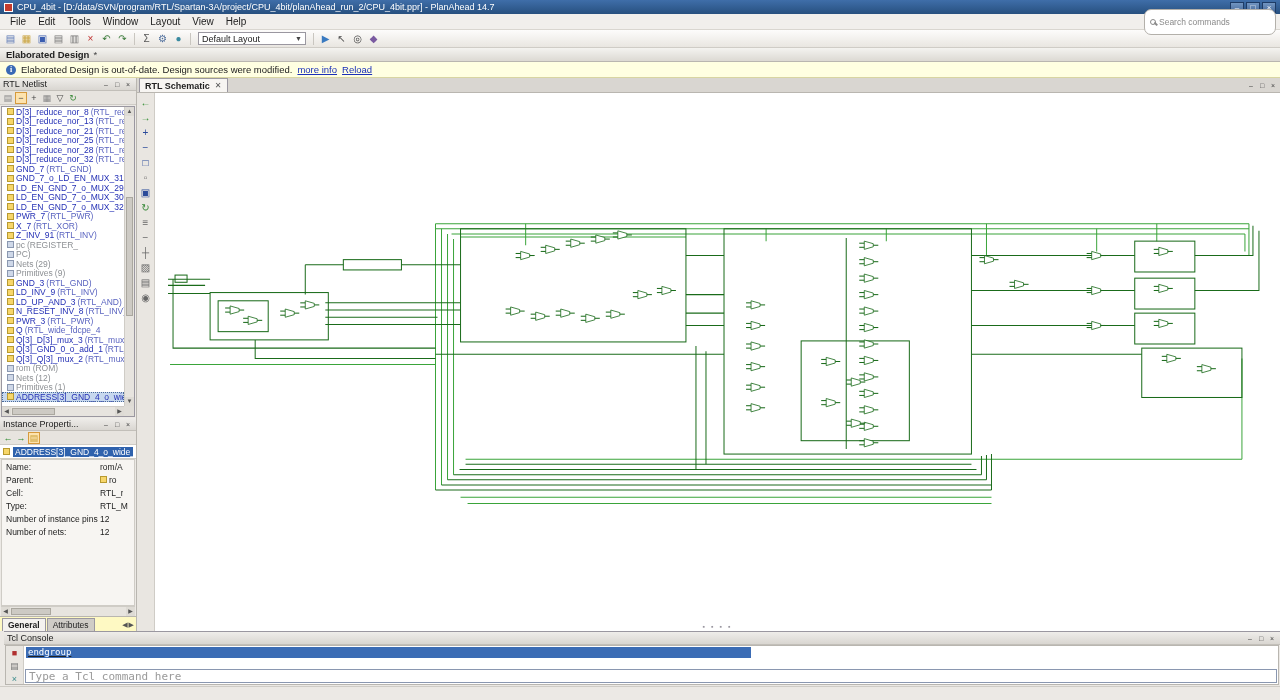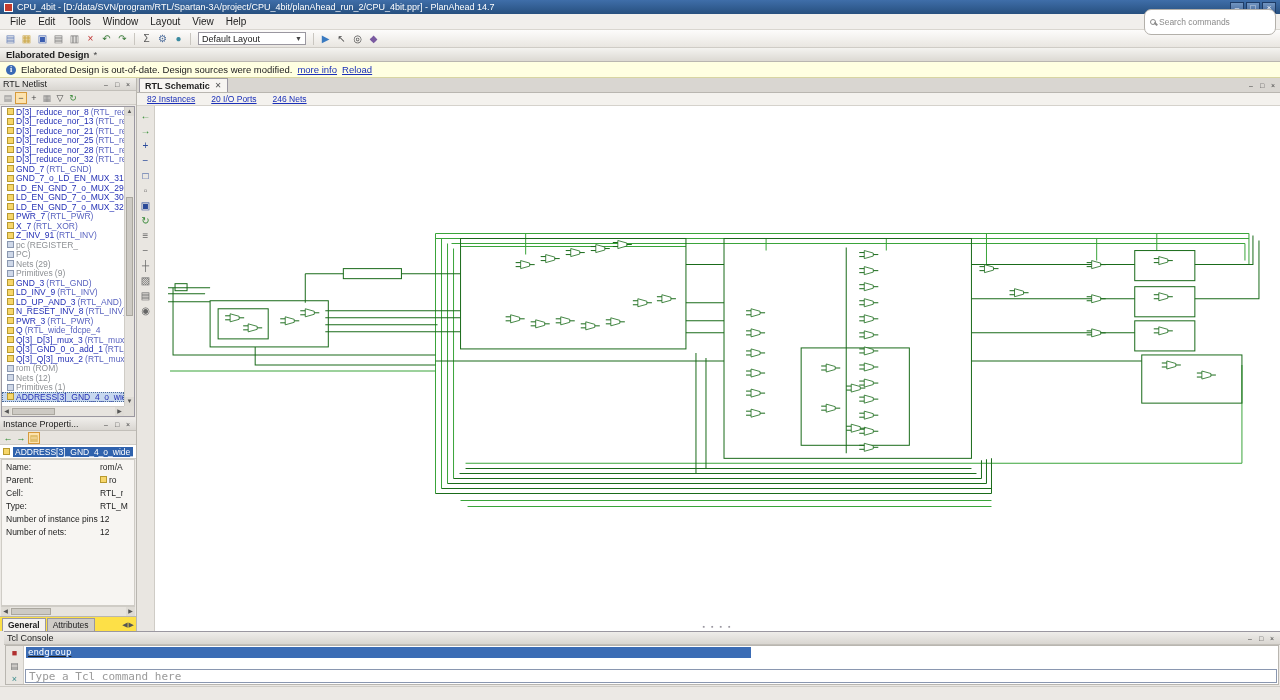--- a/index.html
+++ b/index.html
@@ -75,21 +75,21 @@
   
   .props-panel { flex:1; display:flex; flex-direction:column; background:#ece9e5; overflow:hidden; }
   .sel-header { height:14px; display:flex; align-items:center; gap:3px; padding:0 3px; background:#fff; border-bottom:1px solid #cfccc6; }
   .sel-text { background:#2f62ad; color:#fff; font-size:8.5px; padding:0 2px; white-space:nowrap; overflow:hidden; }
   .props-body { flex:1; background:#f7f5f2; border:1px solid #cfccc6; margin:0 1px; overflow:hidden; }
   .field-row { display:flex; height:13px; align-items:center; padding:0 4px; font-size:8.5px; gap:2px; }
   .field-label { width:92px; flex:none; color:#222; white-space:nowrap; overflow:hidden; }
   .field-value { color:#222; white-space:nowrap; overflow:hidden; display:flex; align-items:center; gap:2px;justify-content:center; }
   .val-icon { width:7px; height:7px; background:#f7d66a; border:1px solid #b89a30; flex:none; }
   .props-hscroll { height:10px; background:#e7e4df; border-top:1px solid #cfccc6; position:relative; margin:0 1px; }
-  .props-tabs { height:15px; display:flex; align-items:flex-end; background:#fde047; border-top:1px solid #b9b6b0; padding:1px 2px 0 2px; gap:1px; }
+  .props-tabs { height:15px; display:flex; align-items:flex-end; background:#fef9c3; border-top:1px solid #b9b6b0; padding:1px 2px 0 2px; gap:1px; }
   .ptab { border:1px solid #9a97a0; border-bottom:none; background:#cfccc6; padding:0 5px; height:13px; font-size:8.5px; line-height:12px; }
   .ptab.active { background:#f4f2ef; font-weight:bold; }
   .ptab-arrows { margin-left:auto; display:flex; gap:1px; font-size:7px; color:#555; align-items:center; padding-bottom:2px; }
 
   
   .schematic-panel { flex:1; display:flex; flex-direction:column; overflow:hidden;justify-content:center; }
   .tabbar { height:15px; background:#d9d6d1; display:flex; align-items:flex-end; padding:1px 2px 0 2px; border-bottom:1px solid #b9b6b0; }
   .doc-tab { background:#f7f5f2; border:1px solid #9a97a0; border-bottom:none; height:14px; display:flex; align-items:center; padding:0 5px; font-size:9px; font-weight:bold; gap:5px; }
   .tab-close { font-weight:normal; color:#555; font-size:8px; cursor:pointer; }
   .tab-panel-btns { margin-left:auto; display:flex; gap:1px; padding-bottom:2px; }
@@ -453,25 +453,20 @@
       <div class="doc-tab">
         <span>RTL Schematic</span>
         <span class="tab-close">✕</span>
       </div>
       <span class="tab-panel-btns" id="schem-btns">
           <span class="pbtn">–</span>
           <span class="pbtn">□</span>
           <span class="pbtn">×</span>
         </span>
     </div>
-    <div class="links-bar" id="links-bar">
-        <span class="nav-link">82 Instances</span>
-        <span class="nav-link">20 I/O Ports</span>
-        <span class="nav-link">246 Nets</span>
-      </div>
     <div class="canvas-wrap">
       <div class="side-toolbar" id="schem-side-toolbar">
           <span class="st-icon" style="color: rgb(42, 138, 42);">←</span>
           <span class="st-icon" style="color: rgb(42, 138, 42);">→</span>
           <span class="st-icon" style="color: rgb(42, 74, 154);">+</span>
           <span class="st-icon" style="color: rgb(42, 74, 154);">−</span>
           <span class="st-icon" style="color: rgb(42, 74, 154);">□</span>
           <span class="st-icon" style="color: rgb(102, 102, 102);">▫</span>
           <span class="st-icon" style="color: rgb(42, 74, 154);">▣</span>
           <span class="st-icon" style="color: rgb(58, 138, 58);">↻</span>

